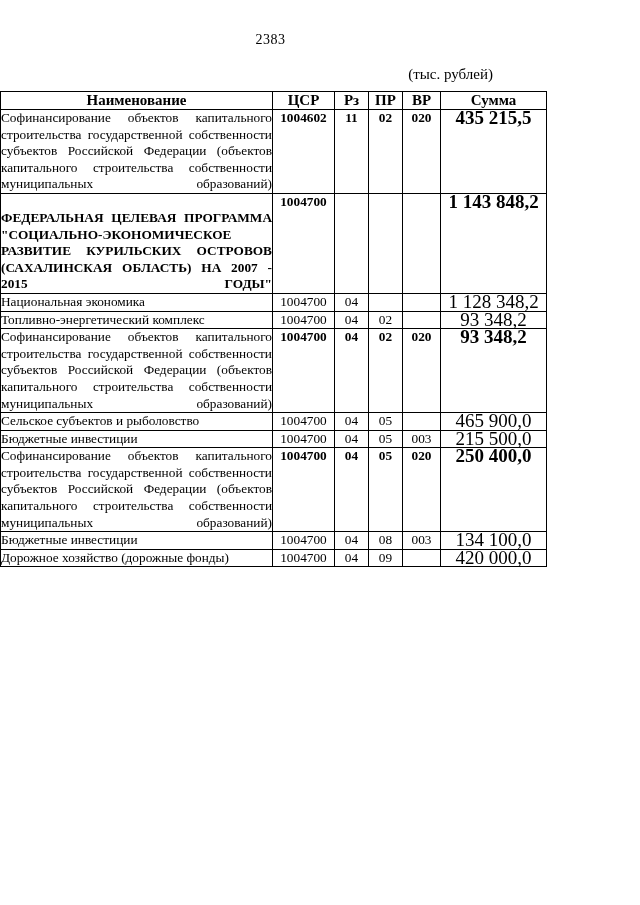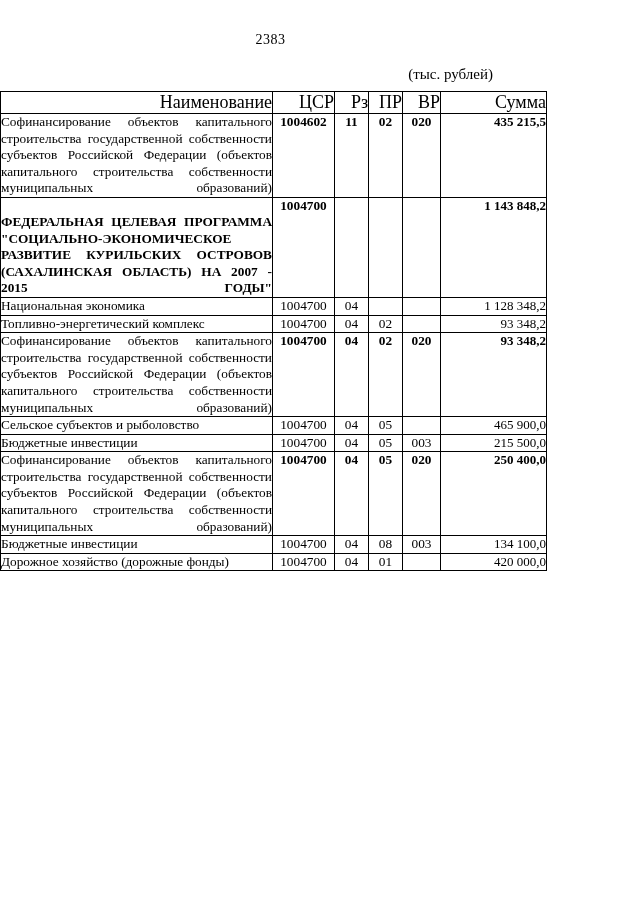--- a/index.html
+++ b/index.html
@@ -37,23 +37,23 @@
     margin: 8px auto 0 auto;
     width: 546px;
     table-layout: fixed;
   }
   table.doc-table td, table.doc-table th {
     border: 1px solid #000000;
     vertical-align: top;
     padding: 0;
   }
   .head-cell {
-    text-align: right;
-    font-size: 18px;
-    font-weight: normal;
+    text-align: center;
+    font-size: 15px;
+    font-weight: bold;
     padding: 8px 2px 10px 2px;
     vertical-align: middle;
   }
   .col-name   { width: 272px; }
   .col-csr    { width: 62px; }
   .col-rz     { width: 34px; }
   .col-pr     { width: 34px; }
   .col-vr     { width: 38px; }
   .col-sum    { width: 106px; }
 
@@ -67,23 +67,23 @@
   }
   td.name-cell.bold { font-weight: bold; }
   td.code-cell {
     font-size: 13.3px;
     line-height: 16.6px;
     text-align: center;
     padding: 5px 2px 5px 2px;
   }
   td.code-cell.bold { font-weight: bold; }
   td.sum-cell {
-    font-size: 13px;
+    font-size: 19px;
     line-height: 16.6px;
-    text-align: right;
+    text-align: center;
     padding: 5px 14px 5px 4px;
     white-space: nowrap;
   }
   td.sum-cell.bold { font-weight: bold; }
 
   
   td.align-bottom { vertical-align: bottom; font-weight: bold; }
 
   .justify-block p {
     margin: 0;
@@ -208,20 +208,20 @@
           <td class="code-cell">1004700</td>
           <td class="code-cell">04</td>
           <td class="code-cell">08</td>
           <td class="code-cell">003</td>
           <td class="sum-cell">134 100,0</td>
         </tr>
         <tr>
           <td class="name-cell">Дорожное хозяйство (дорожные фонды)</td>
           <td class="code-cell">1004700</td>
           <td class="code-cell">04</td>
-          <td class="code-cell">01</td>
+          <td class="code-cell">09</td>
           <td class="code-cell"></td>
           <td class="sum-cell">420 000,0</td>
         </tr>
       </tbody>
   </table>
 
 </div>
 
 </body></html>

